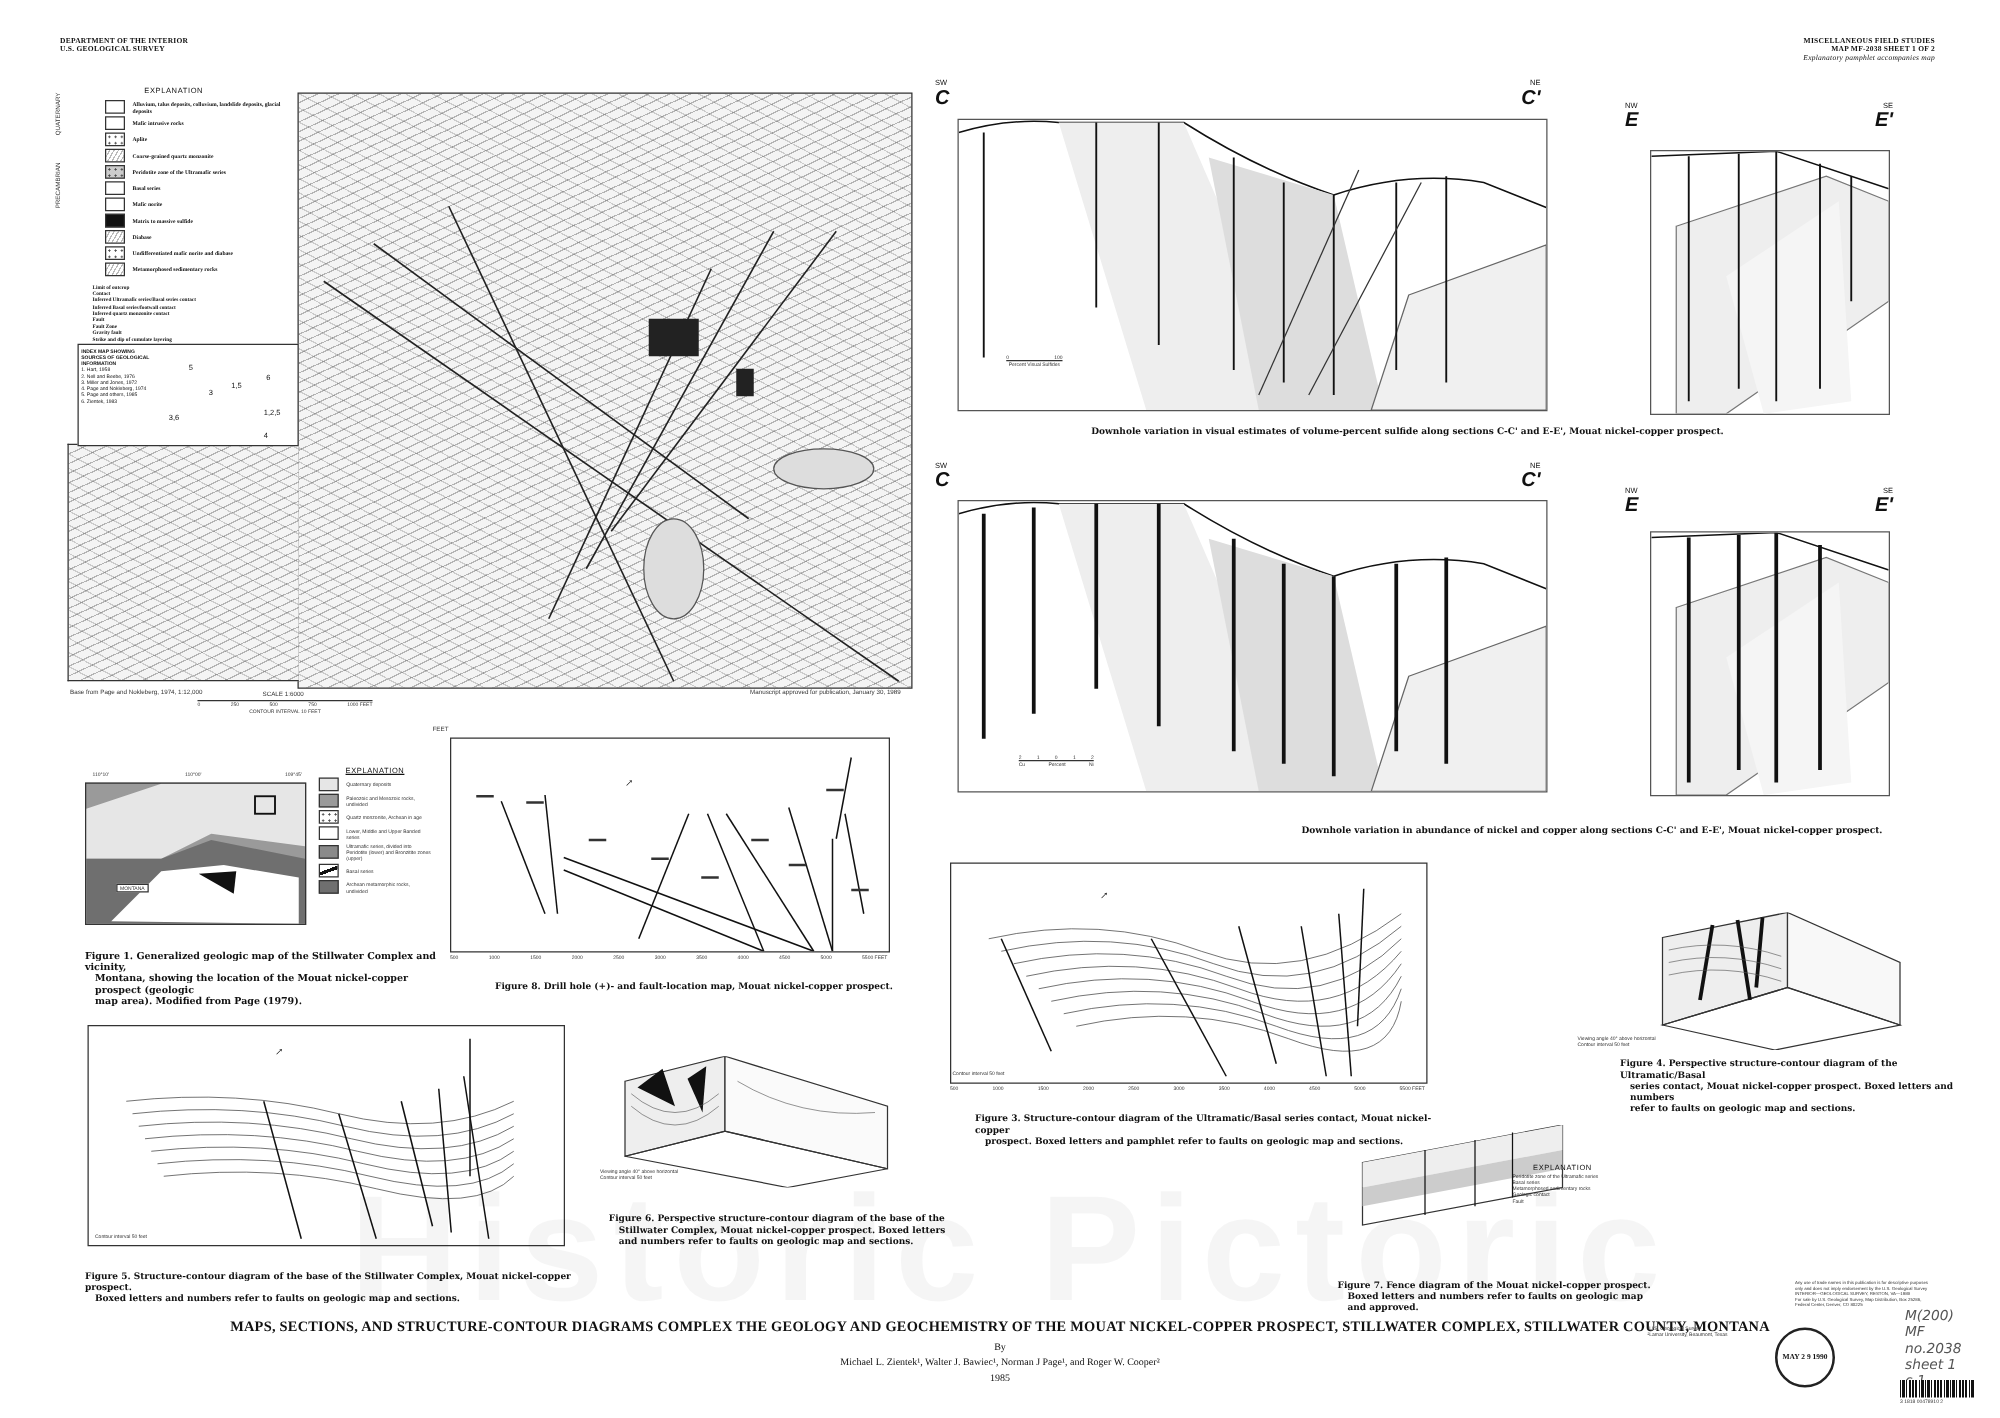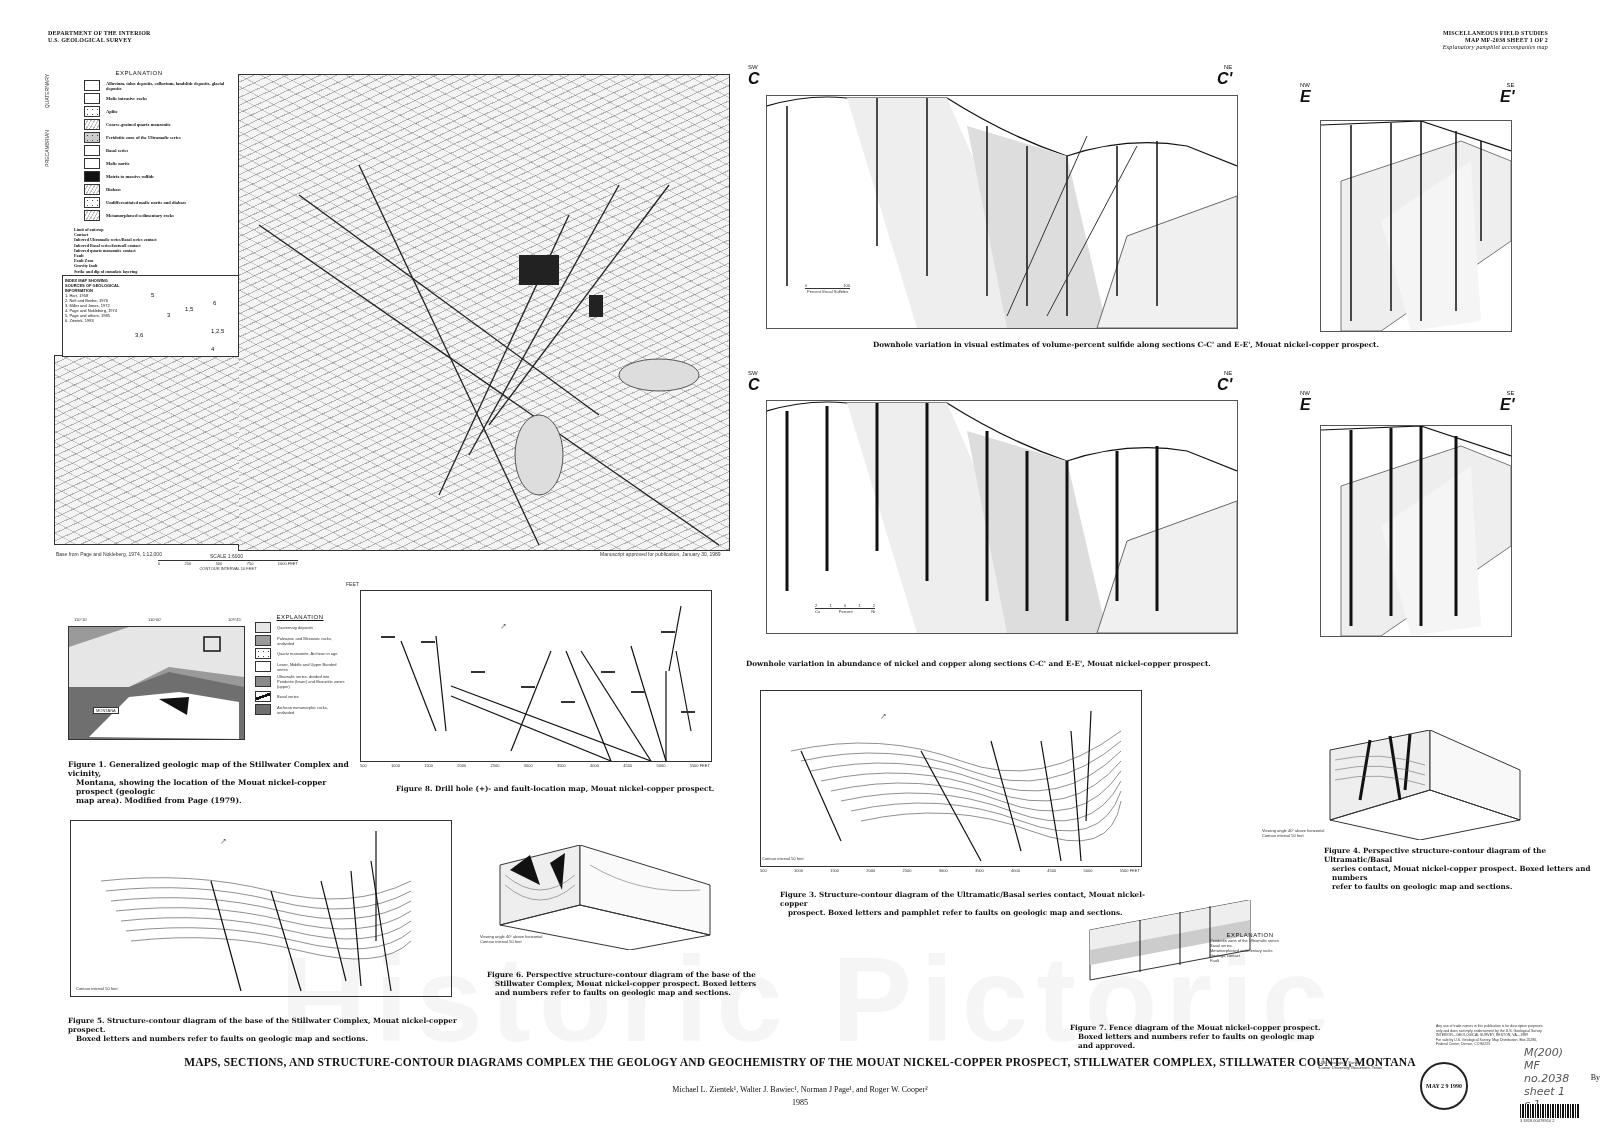--- a/index.html
+++ b/index.html
@@ -19,21 +19,21 @@
   .stipple{background-image:radial-gradient(#444 0.7px,transparent 0.8px);background-size:5px 5px;}
   .hatch{background:repeating-linear-gradient(120deg,#fff 0 2px,#bbb 2px 3px);}
   .label-sm{font-family:"Liberation Sans",sans-serif;font-size:5px;color:#333;}
   .sec-letter{font-family:"Liberation Sans",sans-serif;font-weight:bold;font-style:italic;font-size:16px;}
   .dir{font-family:"Liberation Sans",sans-serif;font-size:6px;}
   .expl-title{font-family:"Liberation Sans",sans-serif;font-size:6px;text-align:center;letter-spacing:.5px;}
   .expl-row{display:flex;align-items:center;gap:6px;margin:2px 0;}
   .swatch{width:14px;height:9px;border:1px solid #333;flex:none;}
   .expl-text{font-size:4.5px;line-height:5px;font-weight:bold;}
   .title-main{font-family:"Liberation Serif",serif;font-weight:bold;font-size:11.5px;letter-spacing:.2px;white-space:nowrap;}
-  .by{font-size:8px;text-align:right;}
+  .by{font-size:8px;text-align:center;}
   .authors{font-size:8px;text-align:center;}
   .year{font-size:8px;text-align:center;}
   .hand{font-family:"DejaVu Sans",sans-serif;font-size:11px;color:#555;line-height:13px;}
   .stamp{border:2px solid #222;border-radius:50%;width:44px;height:44px;display:flex;align-items:center;justify-content:center;font-size:6px;font-weight:bold;}
   .barcode{width:60px;height:14px;background:repeating-linear-gradient(90deg,#111 0 1px,#fff 1px 2px,#111 2px 4px,#fff 4px 5px);}
   .watermark{position:absolute;font-family:"Liberation Sans",sans-serif;font-size:120px;font-weight:bold;color:rgba(0,0,0,.04);letter-spacing:8px;}
   .tick{font-size:4px;color:#333;font-family:"Liberation Sans",sans-serif;}
   .inset-box{border:1px solid #333;background:#fff;font-size:6px;font-family:"Liberation Sans",sans-serif;}
 </style>
 </head>
@@ -293,21 +293,21 @@
     <path d="M60 100 L150 40 L160 200 L90 210 Z" fill="#f5f5f5"></path>
     <g stroke="#111" stroke-width="3">
       <line x1="30" y1="4" x2="30" y2="200"></line>
         <line x1="70" y1="2" x2="70" y2="190"></line>
         <line x1="100" y1="0" x2="100" y2="200"></line>
         <line x1="135" y1="10" x2="135" y2="190"></line>
     </g>
   </svg>
 </div>
 
-<div class="abs caption" style="left:746px;top:659px;width:760px;text-align:left;">Downhole variation in abundance of nickel and copper along sections C-C' and E-E', Mouat nickel-copper prospect.</div>
+<div class="abs caption" style="left:746px;top:659px;width:760px;text-align:right;">Downhole variation in abundance of nickel and copper along sections C-C' and E-E', Mouat nickel-copper prospect.</div>
 
 <div class="abs" style="left:68px;top:626px;width:175px;height:112px;border:1px solid #333;background:#9a9a9a;">
   <svg width="175" height="112">
     <path d="M0 20 L60 0 L175 0 L175 50 L100 40 L60 60 L0 60 Z" fill="#e6e6e6"></path>
     <path d="M0 60 L60 60 L100 45 L175 60 L175 112 L0 112 Z" fill="#6f6f6f"></path>
     <path d="M20 110 L60 70 L110 65 L170 75 L170 112 Z" fill="#fff"></path>
     <path d="M90 72 L120 70 L118 88 Z" fill="#111"></path>
     <rect x="135" y="10" width="16" height="14" fill="none" stroke="#111" stroke-width="1.5"></rect>
   </svg>
   <div class="abs tick" style="left:24px;top:80px;background:#fff;padding:0 2px;border:1px solid #333;">MONTANA</div>
@@ -455,21 +455,21 @@
         <path d="M45 30 Q90 20 135 35"></path>
         <path d="M45 40 Q90 30 135 45"></path>
         <path d="M45 50 Q90 40 135 55"></path>
       </g>
   </svg>
 </div>
 <div class="abs tick" style="left:1262px;top:828px;">
   <div>Viewing angle 40° above horizontal</div>
   <div>Contour interval 50 feet</div>
 </div>
-<div class="abs caption" style="left:1296px;top:846px;width:270px;margin-left:28px;">
+<div class="abs caption" style="left:1296px;top:846px;width:270px;">
   <span>Figure 4. Perspective structure-contour diagram of the Ultramatic/Basal</span>
   <span class="ind">series contact, Mouat nickel-copper prospect. Boxed letters and numbers</span>
   <span class="ind">refer to faults on geologic map and sections.</span>
 </div>
 
 <div class="abs" style="left:70px;top:820px;width:380px;height:175px;border:1px solid #333;">
   <svg width="380" height="175">
     <g stroke="#444" stroke-width=".6" fill="none">
       <path d="M30 60 Q120 50 200 70 T340 60"></path>
         <path d="M35 70 Q125 60 205 80 T340 70"></path>

